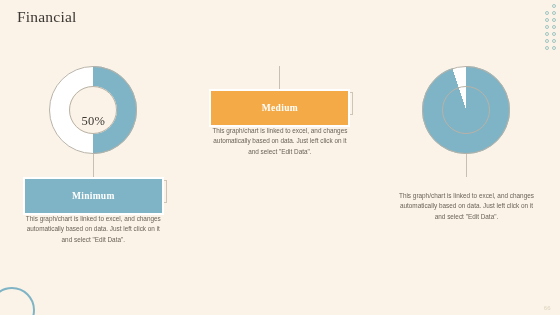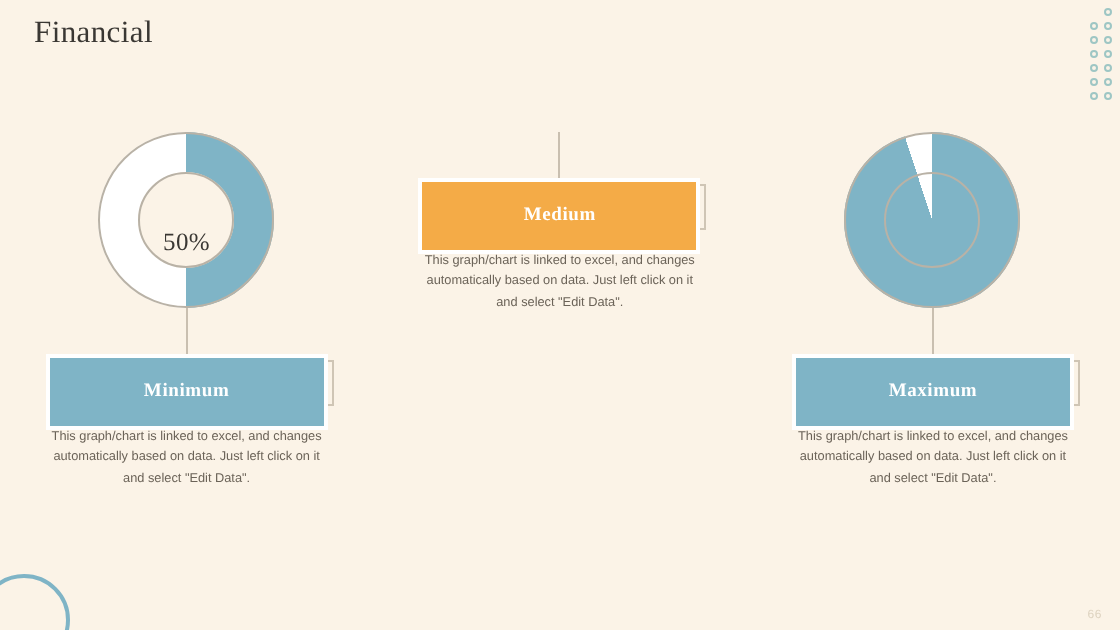--- a/index.html
+++ b/index.html
@@ -267,26 +267,20 @@
       <div class="body-text">This graph/chart is linked to excel, and changes automatically based on data. Just left click on it and select "Edit Data".</div>
     </div>
 
     <div class="column">
       <div class="donut-wrap">
         <div class="donut" id="donut-2" style="background: conic-gradient(rgb(127, 180, 198) 0deg, rgb(127, 180, 198) 342deg, rgb(255, 255, 255) 342deg, rgb(255, 255, 255) 360deg);"></div>
         <div class="donut-ring-border"></div>
         <div class="donut-hole-border"></div>
       </div>
       <div class="connector"></div>
-      <div class="banner-wrap">
-        <div class="banner-frame"></div>
-        <div class="banner" id="banner-2" style="background: rgb(127, 180, 198);">
-          <span class="banner-label">Maximum</span>
-        </div>
-      </div>
       <div class="body-text">This graph/chart is linked to excel, and changes automatically based on data. Just left click on it and select "Edit Data".</div>
     </div>
 
   </div>
 
   <div id="page-number">66</div>
 
 </div>
 
 </body></html>

